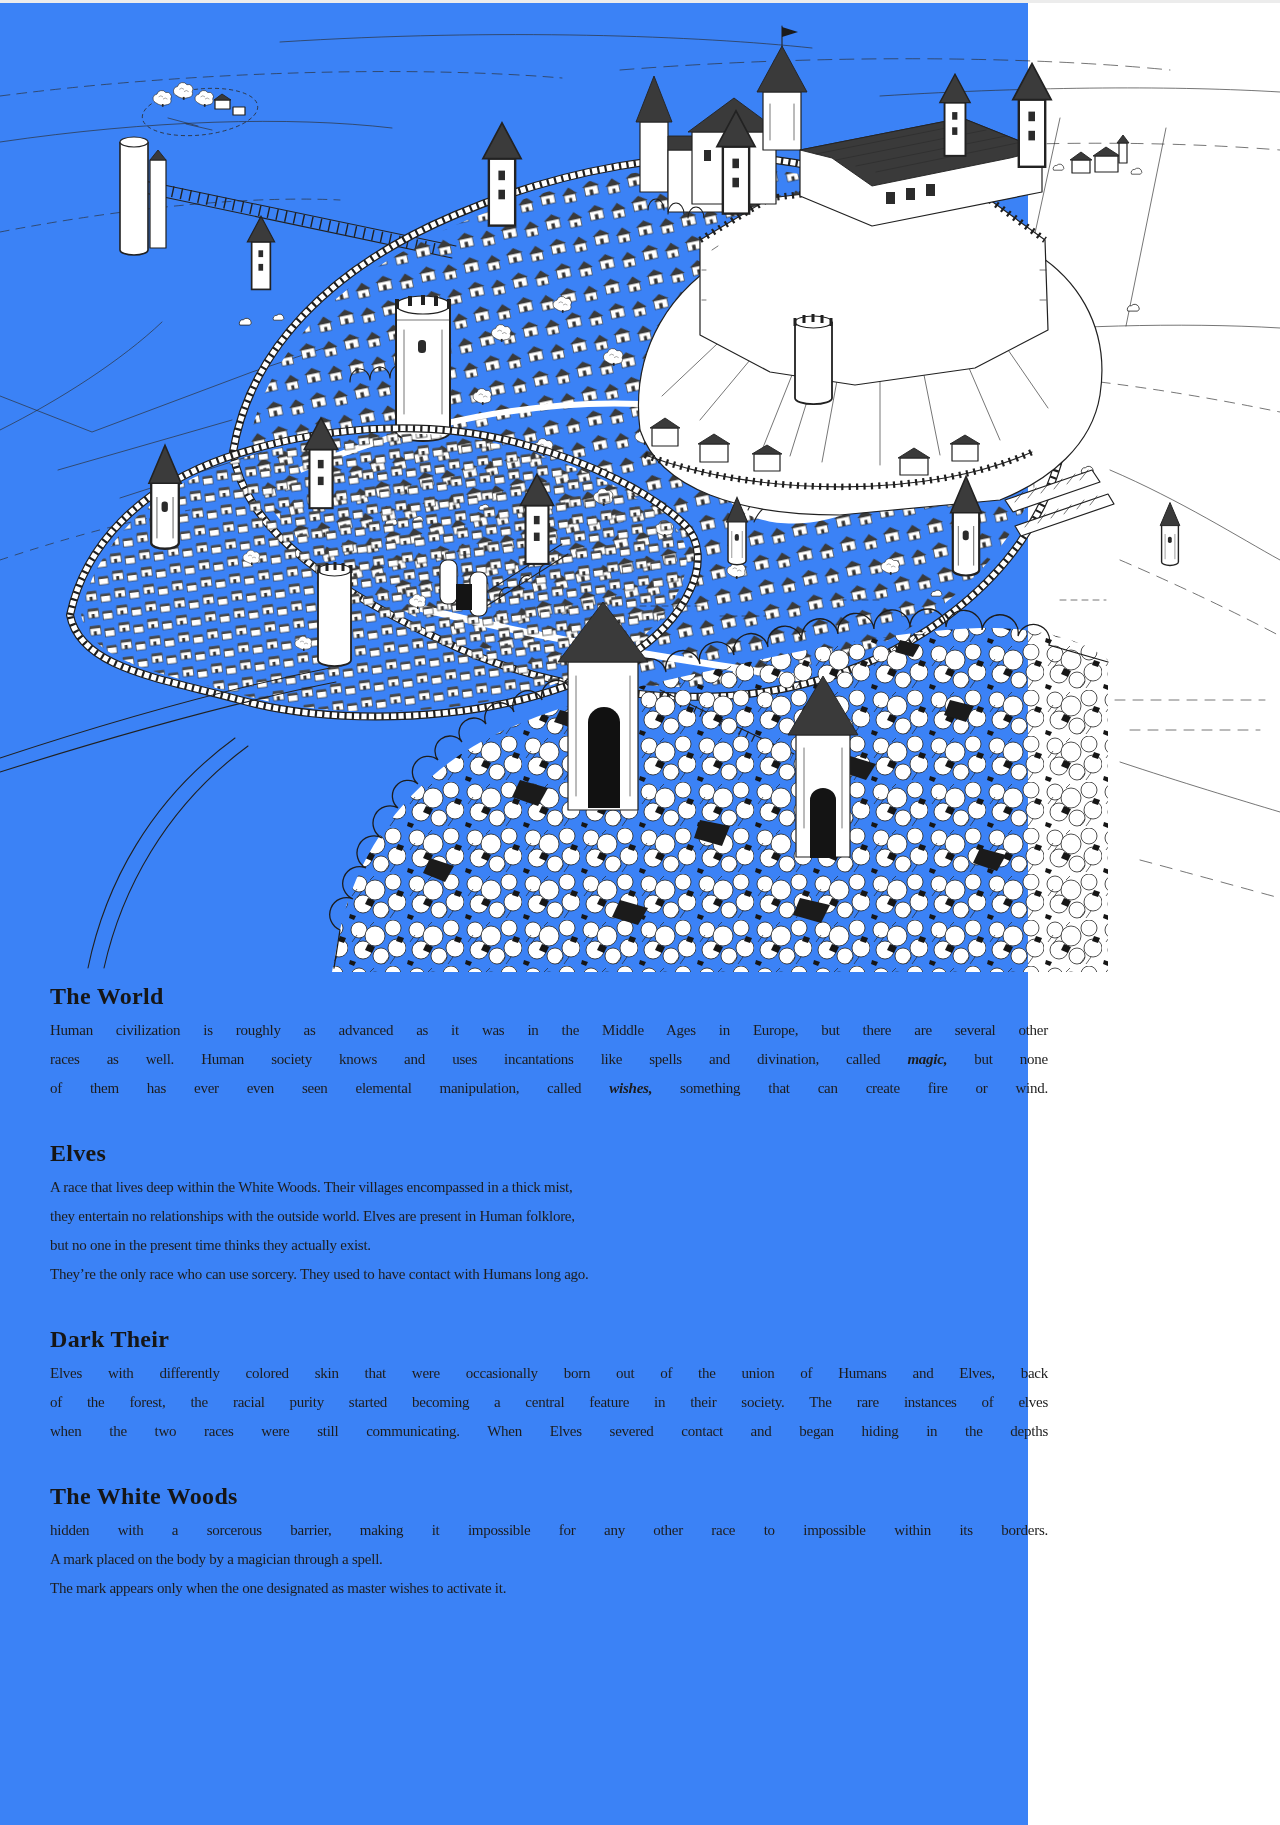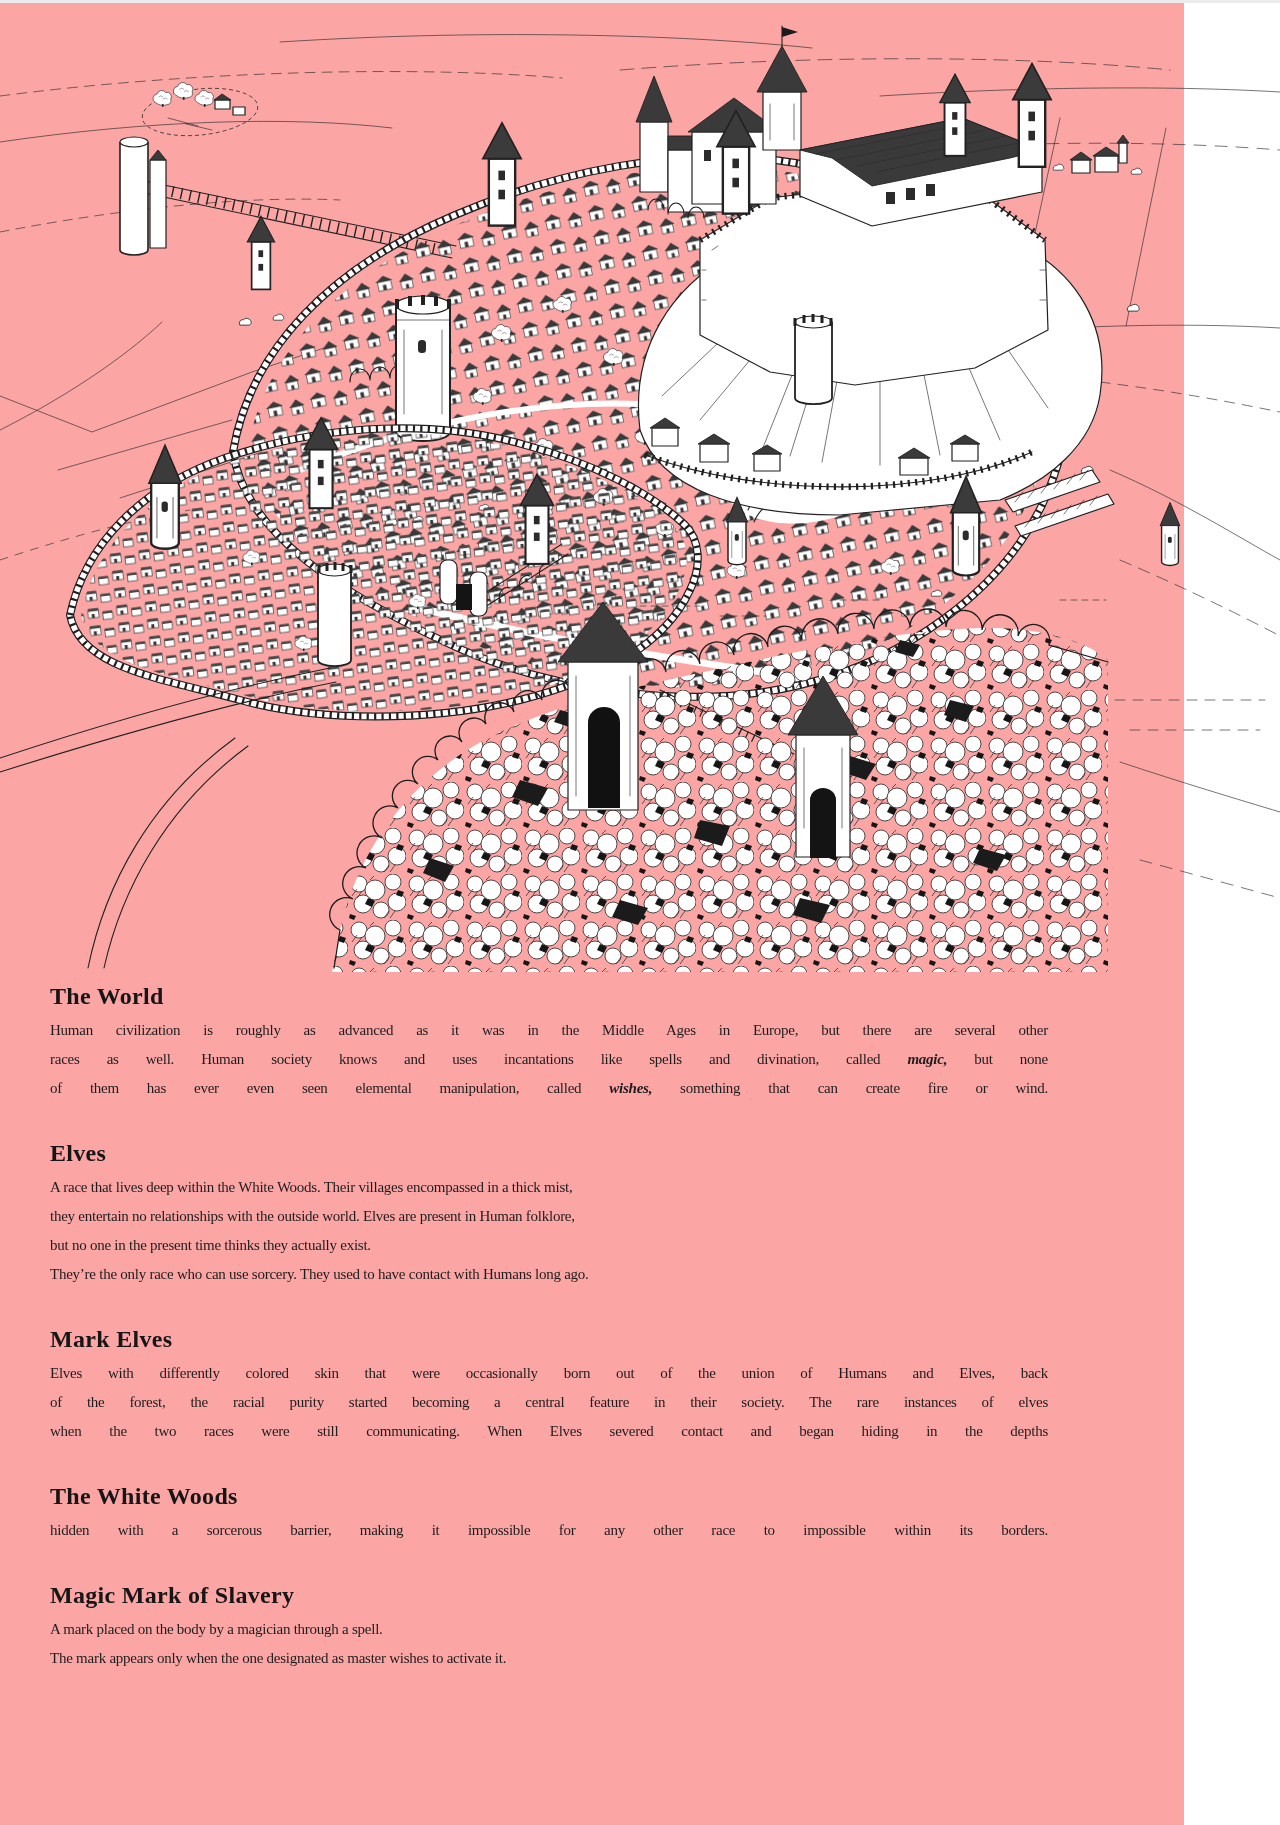--- a/index.html
+++ b/index.html
@@ -1,17 +1,17 @@
 <!DOCTYPE html>
 <html><head>
 <meta charset="utf-8">
 <style>
   html,body{margin:0;padding:0;background:#ffffff;}
   body{width:1280px;height:1825px;overflow:hidden;font-family:"Liberation Serif",serif;color:#1d1d1d;}
-  .page{position:relative;width:1184px;height:1825px;background:#fca5a5;}
+  .page{position:relative;width:1028px;height:1825px;background:#3b82f6;}
   .scan-edge{position:absolute;top:0;left:0;width:1280px;height:3px;background:#ececec;}
   figure.illus{margin:0;width:1280px;height:972px;}
   svg{display:block;}
   .text-wrap{margin-left:50px;width:998px;}
   h2{font-size:24px;font-weight:700;margin:36px 0 6px 0;line-height:28px;letter-spacing:.3px;color:#161616;}
   .sec-first h2{margin-top:10px;}
   .bl{font-size:15px;line-height:29px;letter-spacing:-0.25px;}
   .jline{text-align:justify;text-align-last:justify;text-justify:inter-word;}
   .line{white-space:nowrap;}
   .bi{font-weight:700;font-style:italic;}
@@ -371,31 +371,30 @@
 
     <section class="sec">
       <h2>Elves</h2>
       <div class="bl line">A race that lives deep within the White Woods. Their villages encompassed in a thick mist,</div>
       <div class="bl line">they entertain no relationships with the outside world. Elves are present in Human folklore,</div>
       <div class="bl line">but no one in the present time thinks they actually exist.</div>
       <div class="bl line">They’re the only race who can use sorcery. They used to have contact with Humans long ago.</div>
     </section>
 
     <section class="sec">
-      <h2>Mark Elves</h2>
+      <h2>Dark Their</h2>
       <div class="bl jline">Elves with differently colored skin that were occasionally born out of the union of Humans and Elves, back</div>
       <div class="bl jline">of the forest, the racial purity started becoming a central feature in their society. The rare instances of elves</div>
       <div class="bl jline">when the two races were still communicating. When Elves severed contact and began hiding in the depths</div>
     </section>
 
     <section class="sec">
       <h2>The White Woods</h2>
       <div class="bl jline">hidden with a sorcerous barrier, making it impossible for any other race to impossible within its borders.</div>
     </section>
 
     <section class="sec">
-      <h2>Magic Mark of Slavery</h2>
       <div class="bl line">A mark placed on the body by a magician through a spell.</div>
       <div class="bl line">The mark appears only when the one designated as master wishes to activate it.</div>
     </section>
 
   </div>
 </div>
 
 </body></html>

